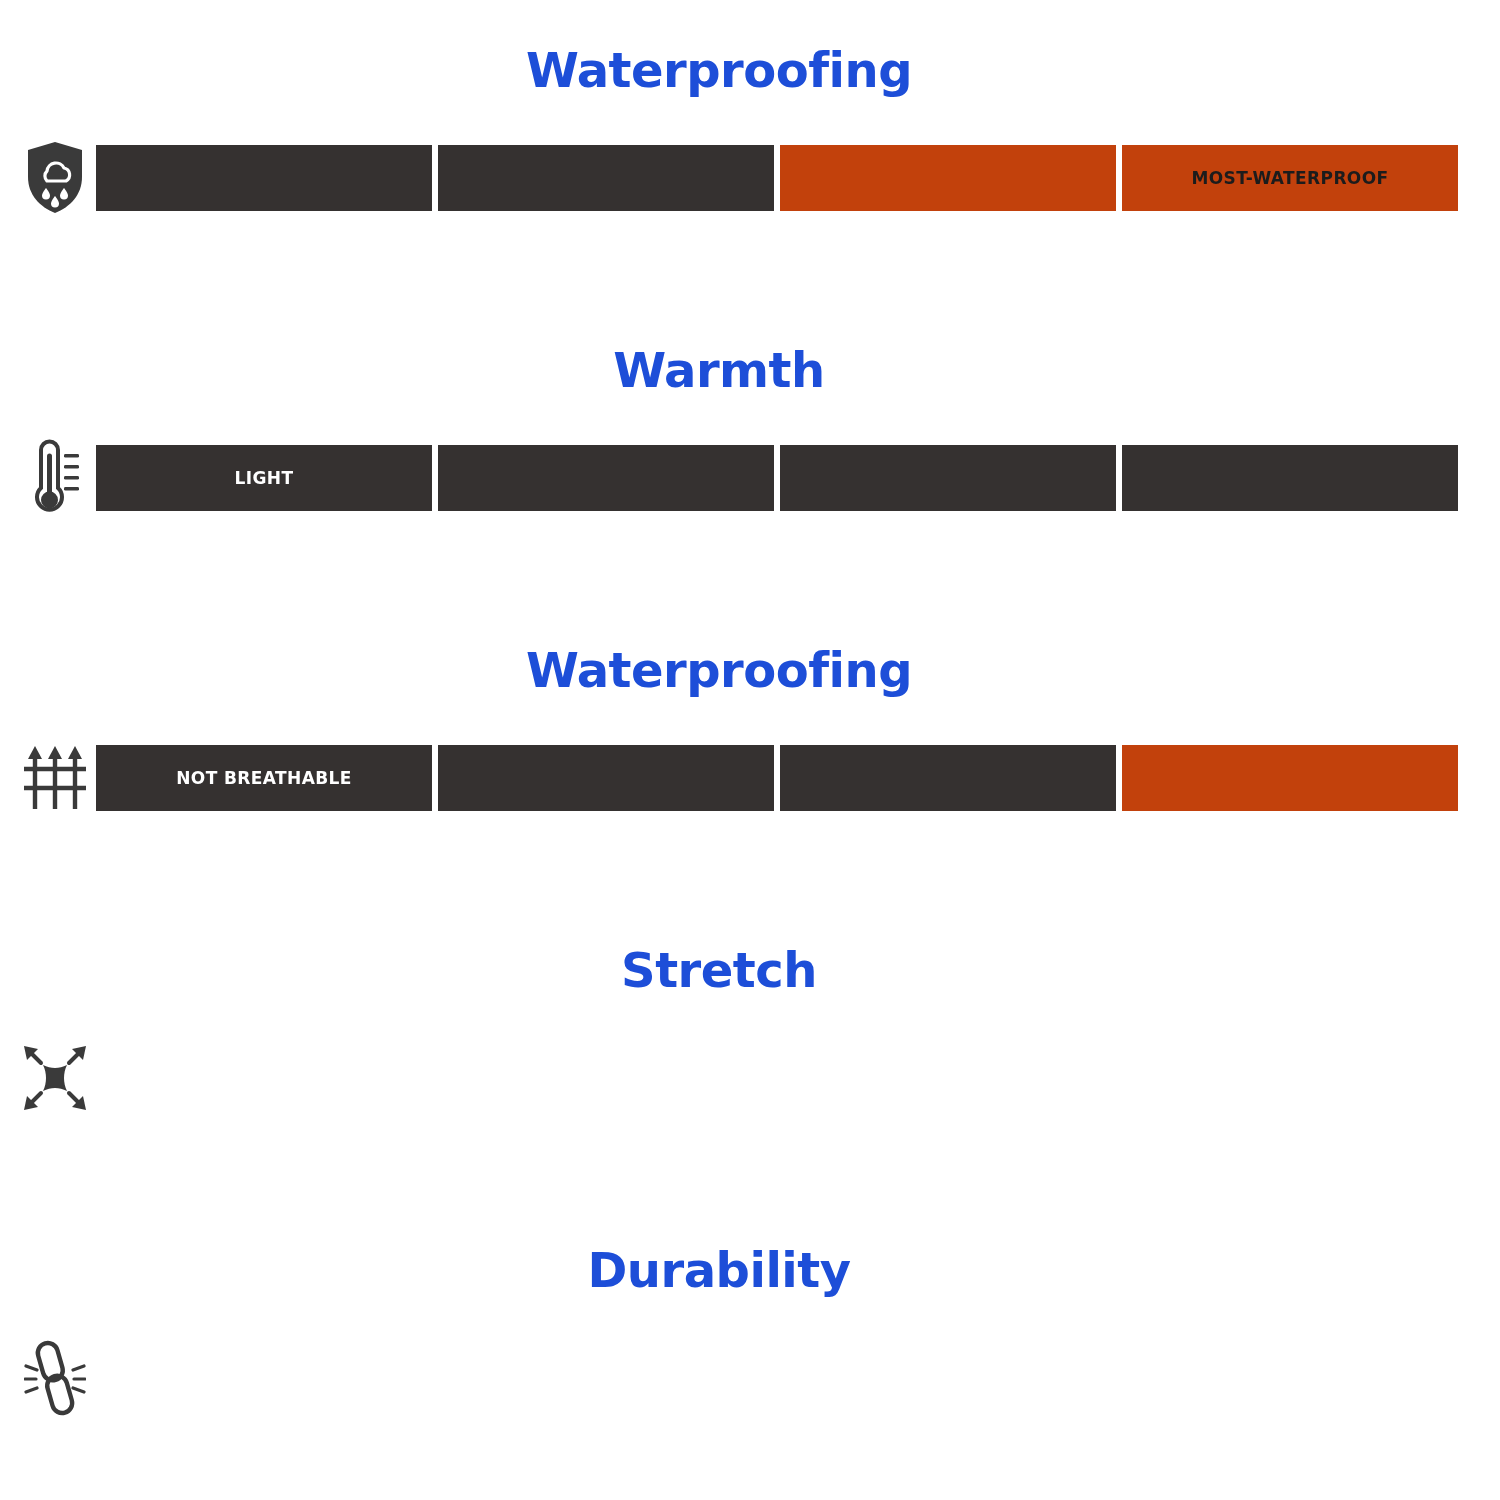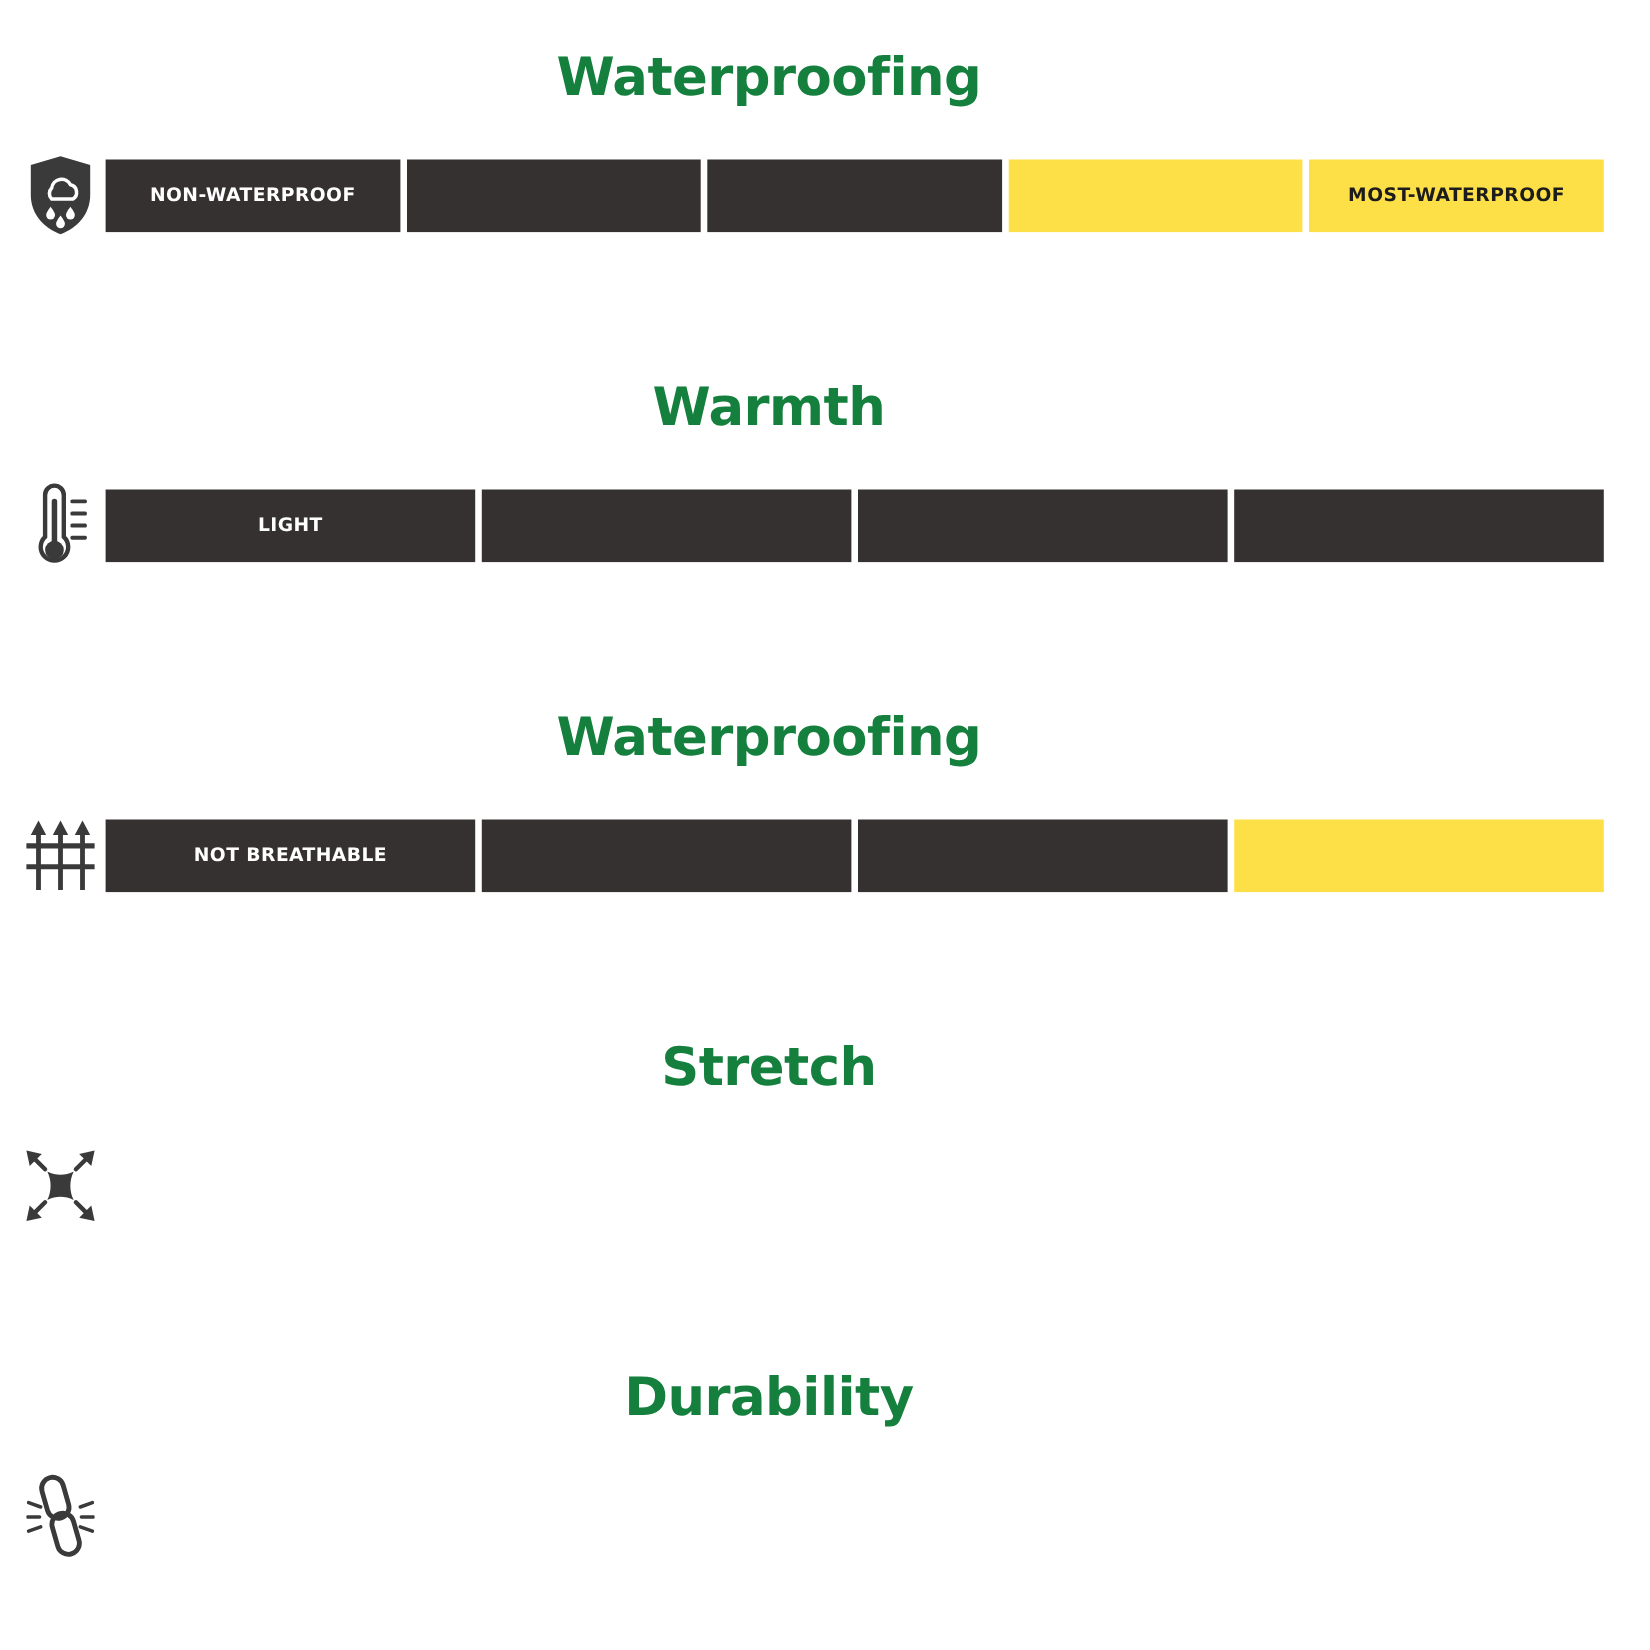--- a/index.html
+++ b/index.html
@@ -14,24 +14,25 @@
     position:relative;
     padding-top:6px;
   }
   .section { width:1500px; height:300px; position:relative; }
   .section-title {
     width:1398px;
     text-align:center;
     font-size:48px;
     font-weight:bold;
     letter-spacing:-0.5px;
-    color:#15803d;
+    color:#1d4ed8;
     line-height:1;
     padding-top:40px;
     font-family:"DejaVu Sans", sans-serif;
+    margin-left:20px;
   }
   .bar-row {
     position:absolute;
     left:0; right:0;
     top:122px;
     height:100px;
     display:flex;
     align-items:center;
   }
   .icon-slot {
@@ -57,43 +58,40 @@
     display:flex;
     align-items:center;
     justify-content:center;
     font-size:17px;
     font-weight:bold;
     letter-spacing:0.4px;
     font-family:"DejaVu Sans", sans-serif;
     white-space:nowrap;
   }
   .seg.on  { background:#353130; color:#ffffff; }
-  .seg.off { background:#fde047; color:#1c1c1c; }
+  .seg.off { background:#c2410c; color:#1c1c1c; }
   .seg .seg-label { pointer-events:none; }
 </style>
 </head>
 <body>
 
 <div id="sheet">
     <div class="section">
       <div class="section-title">Waterproofing</div>
       <div class="bar-row">
         <div class="icon-slot">
           <svg id="ico-shield-rain-icon" width="58" height="74" viewBox="0 0 58 74">
     <path d="M29 1 L56 9 V36 C56 54 44 66 29 72 C14 66 2 54 2 36 V9 Z" fill="#3a3a3a"></path>
     <path d="M21 30 a9 9 0 0 1 17 -3 a7 7 0 0 1 2 13 H21 a7 7 0 0 1 0 -10 Z" fill="none" stroke="#ffffff" stroke-width="3.2" stroke-linejoin="round"></path>
     <path d="M20 47 c0 0 -4 5 -4 7.5 a4 4 0 0 0 8 0 C24 52 20 47 20 47 Z" fill="#ffffff"></path>
     <path d="M38 47 c0 0 -4 5 -4 7.5 a4 4 0 0 0 8 0 C42 52 38 47 38 47 Z" fill="#ffffff"></path>
     <path d="M29 55 c0 0 -4 5 -4 7.5 a4 4 0 0 0 8 0 C33 60 29 55 29 55 Z" fill="#ffffff"></path>
   </svg>
         </div>
         <div class="scale">
-          <div class="seg on">
-            <span class="seg-label">NON-WATERPROOF</span>
-          </div>
           <div class="seg on">
             <span class="seg-label"></span>
           </div>
           <div class="seg on">
             <span class="seg-label"></span>
           </div>
           <div class="seg off">
             <span class="seg-label"></span>
           </div>
           <div class="seg off">

